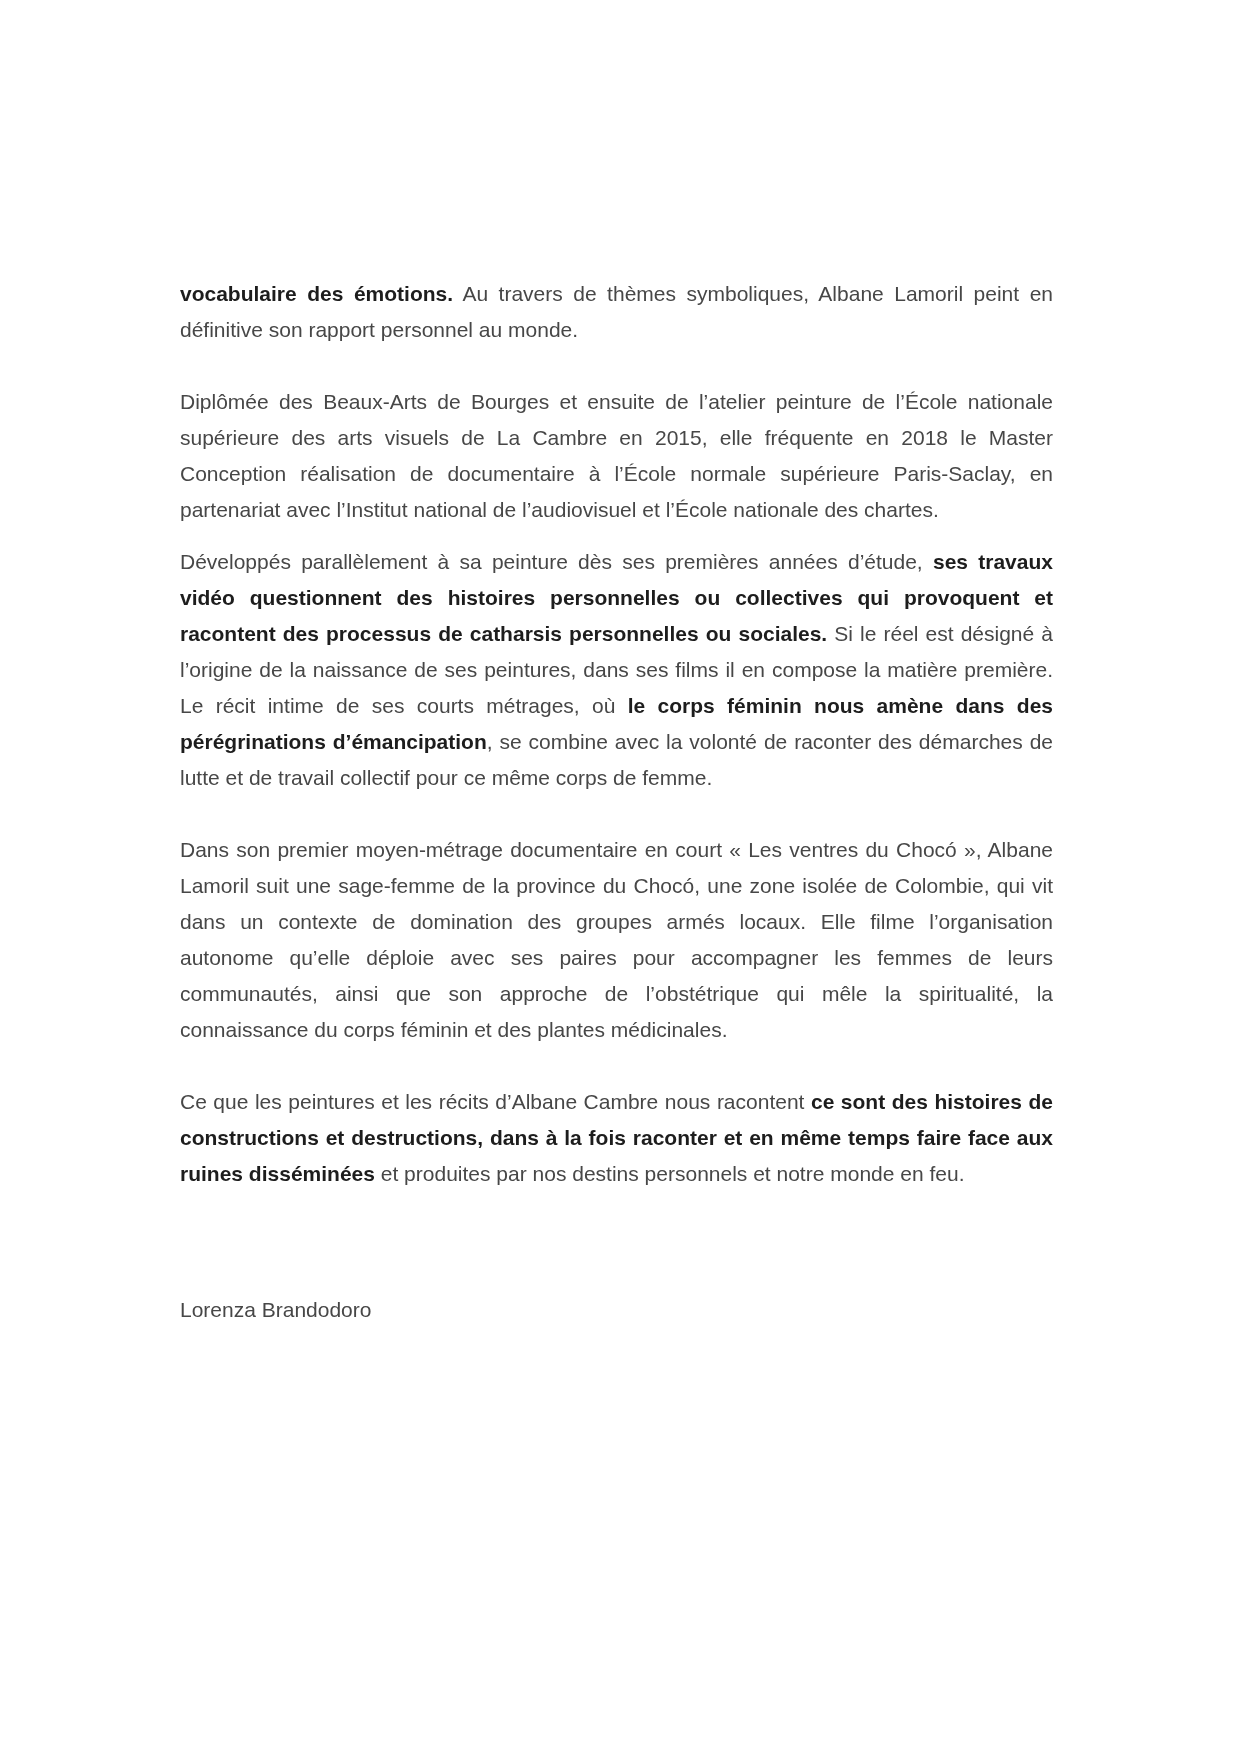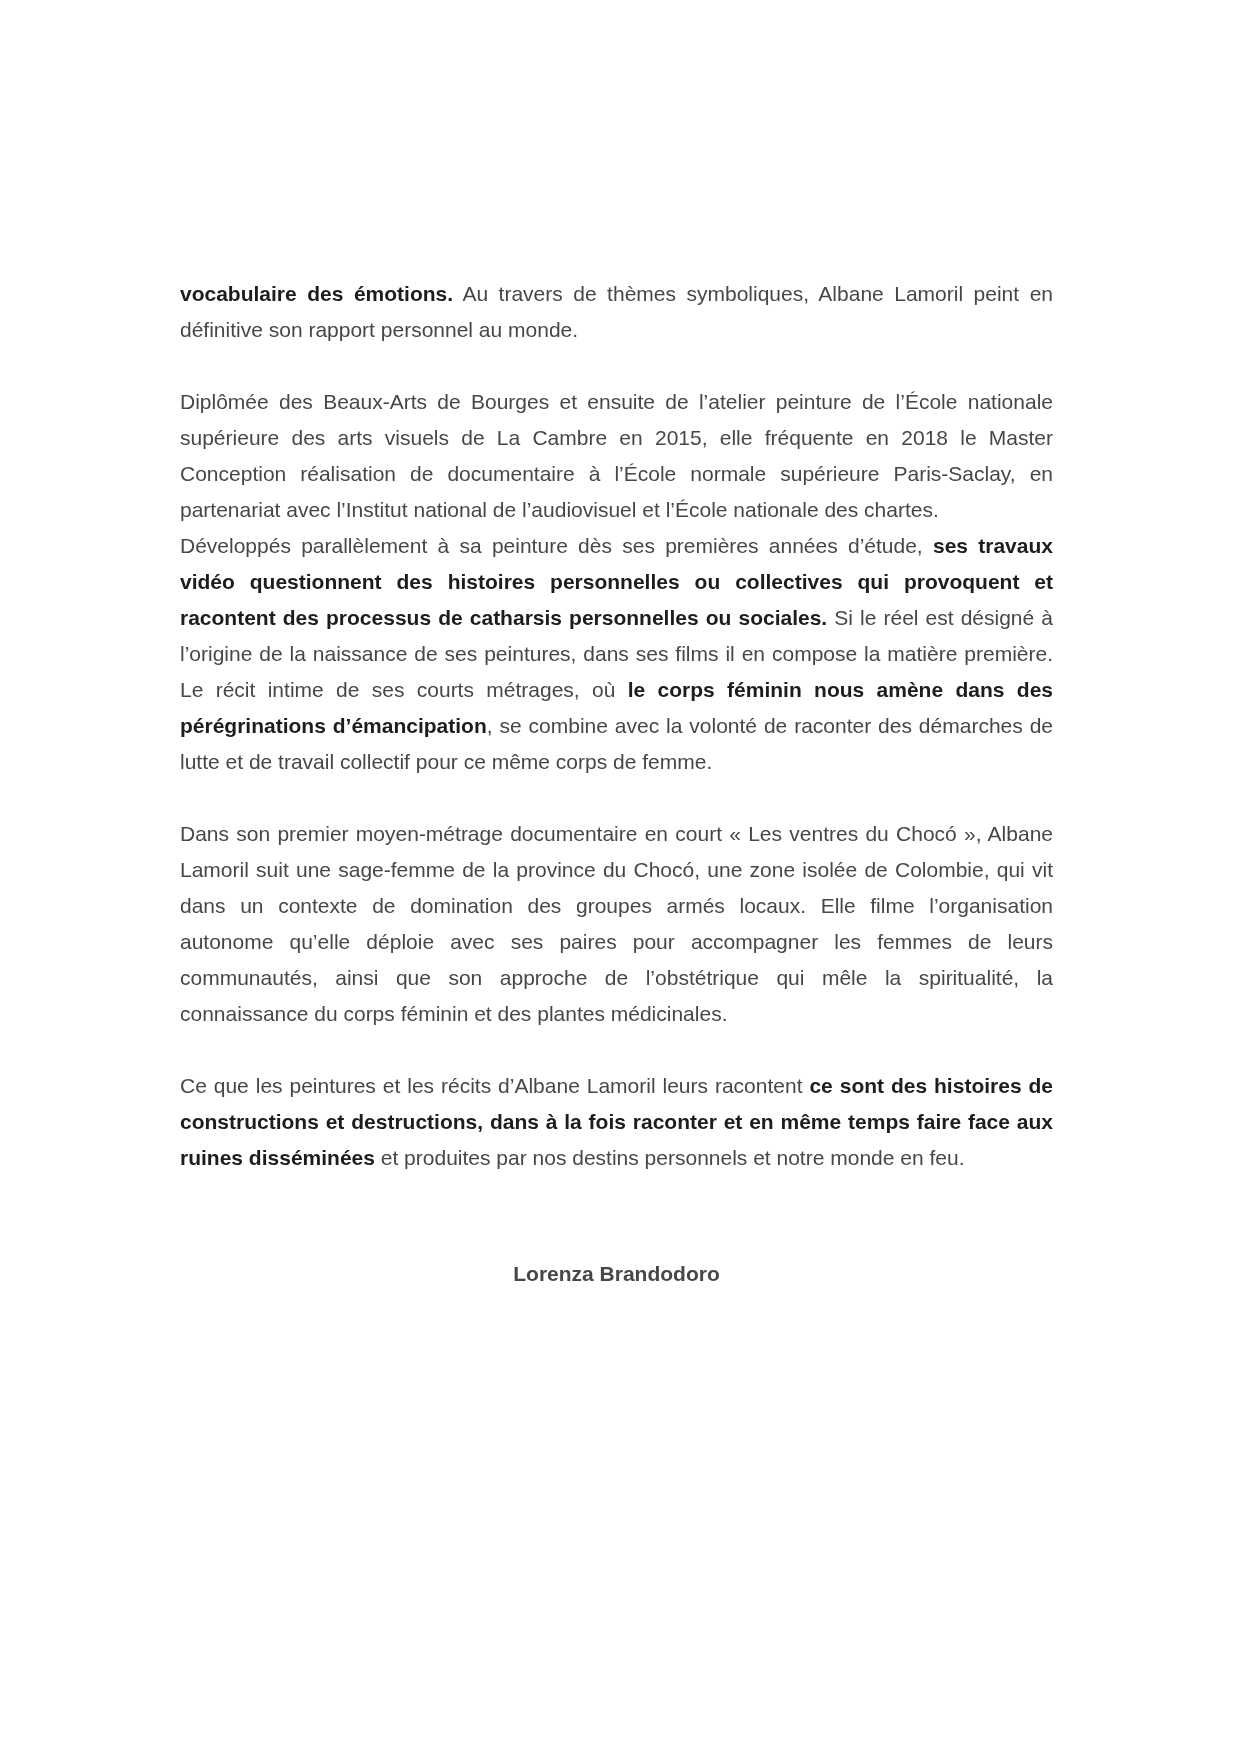--- a/index.html
+++ b/index.html
@@ -21,42 +21,41 @@
     line-height: 36px;
     color: #474747;
     overflow: hidden;
   }
   .para {
     margin: 0 0 36px 0;
     text-align: justify;
     text-justify: inter-word;
   }
   .para.no-gap {
-    margin-bottom: 0;
+    margin-bottom: 16px;
   }
   .run-bold {
     font-weight: bold;
     color: #1d1d1d;
   }
   .signature {
-    margin-top: 80px;
-    text-align: center;
-    font-weight: bold;
+    margin-top: 100px;
+    text-align: left;
   }
 </style>
 </head>
 <body>
 
 <div class="page">
 
   <p class="para"><span class="run-bold">vocabulaire des émotions.</span><span> Au travers de thèmes symboliques, Albane Lamoril peint en définitive son rapport personnel au monde.</span></p>
 
   <p class="para no-gap"><span>Diplômée des Beaux-Arts de Bourges et ensuite de l’atelier peinture de l’École nationale supérieure des arts visuels de La Cambre en 2015, elle fréquente en 2018 le Master Conception réalisation de documentaire à l’École normale supérieure Paris-Saclay, en partenariat avec l’Institut national de l’audiovisuel et l’École nationale des chartes.</span></p>
 
   <p class="para"><span>Développés parallèlement à sa peinture dès ses premières années d’étude, </span><span class="run-bold">ses travaux vidéo questionnent des histoires personnelles ou collectives qui provoquent et racontent des processus de catharsis personnelles ou sociales.</span><span> Si le réel est désigné à l’origine de la naissance de ses peintures, dans ses films il en compose la matière première. Le récit intime de ses courts métrages, où </span><span class="run-bold">le corps féminin nous amène dans des pérégrinations d’émancipation</span><span>, se combine avec la volonté de raconter des démarches de lutte et de travail collectif pour ce même corps de femme.</span></p>
 
   <p class="para"><span>Dans son premier moyen-métrage documentaire en court  « Les ventres du Chocó », Albane Lamoril suit une sage-femme de la province du Chocó, une zone isolée de Colombie, qui vit dans un contexte de domination des groupes armés locaux. Elle filme l’organisation autonome qu’elle déploie avec ses paires pour accompagner les femmes de leurs communautés, ainsi que son approche de l’obstétrique qui mêle la spiritualité, la connaissance du corps féminin et des plantes médicinales.</span></p>
 
-  <p class="para"><span>Ce que les peintures et les récits d’Albane Lamoril leurs racontent </span><span class="run-bold">ce sont des histoires de constructions et destructions, dans à la fois raconter et en même temps faire face aux ruines disséminées</span><span> et produites par nos destins personnels et notre monde en feu.</span></p>
+  <p class="para"><span>Ce que les peintures et les récits d’Albane Cambre nous racontent </span><span class="run-bold">ce sont des histoires de constructions et destructions, dans à la fois raconter et en même temps faire face aux ruines disséminées</span><span> et produites par nos destins personnels et notre monde en feu.</span></p>
 
   <p class="para signature"><span>Lorenza Brandodoro</span></p>
 
 </div>
 
 </body></html>

